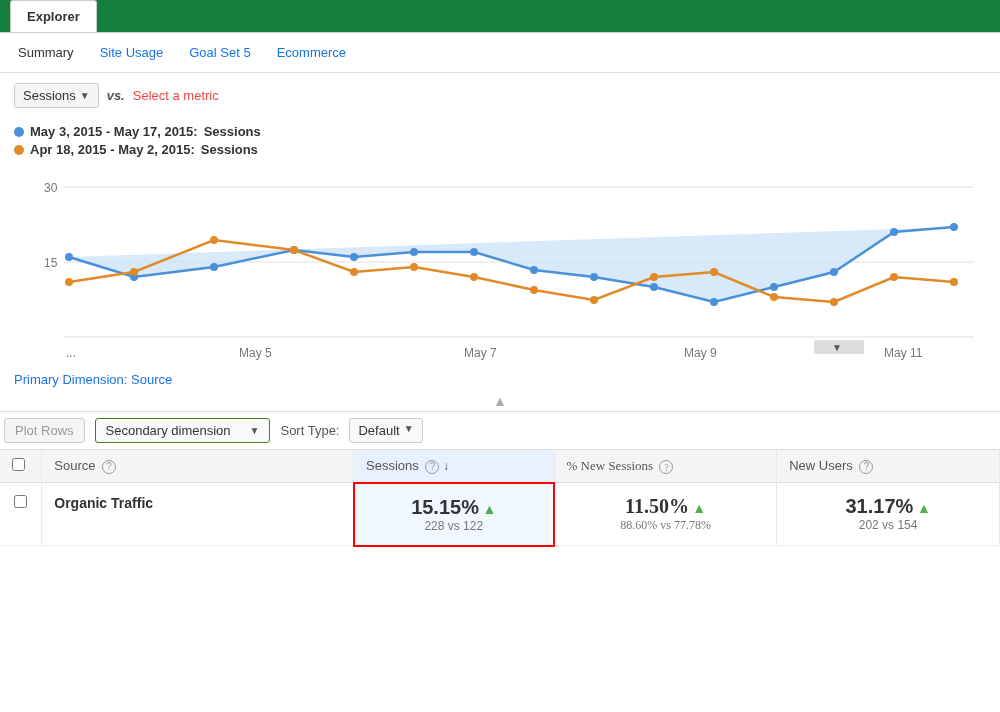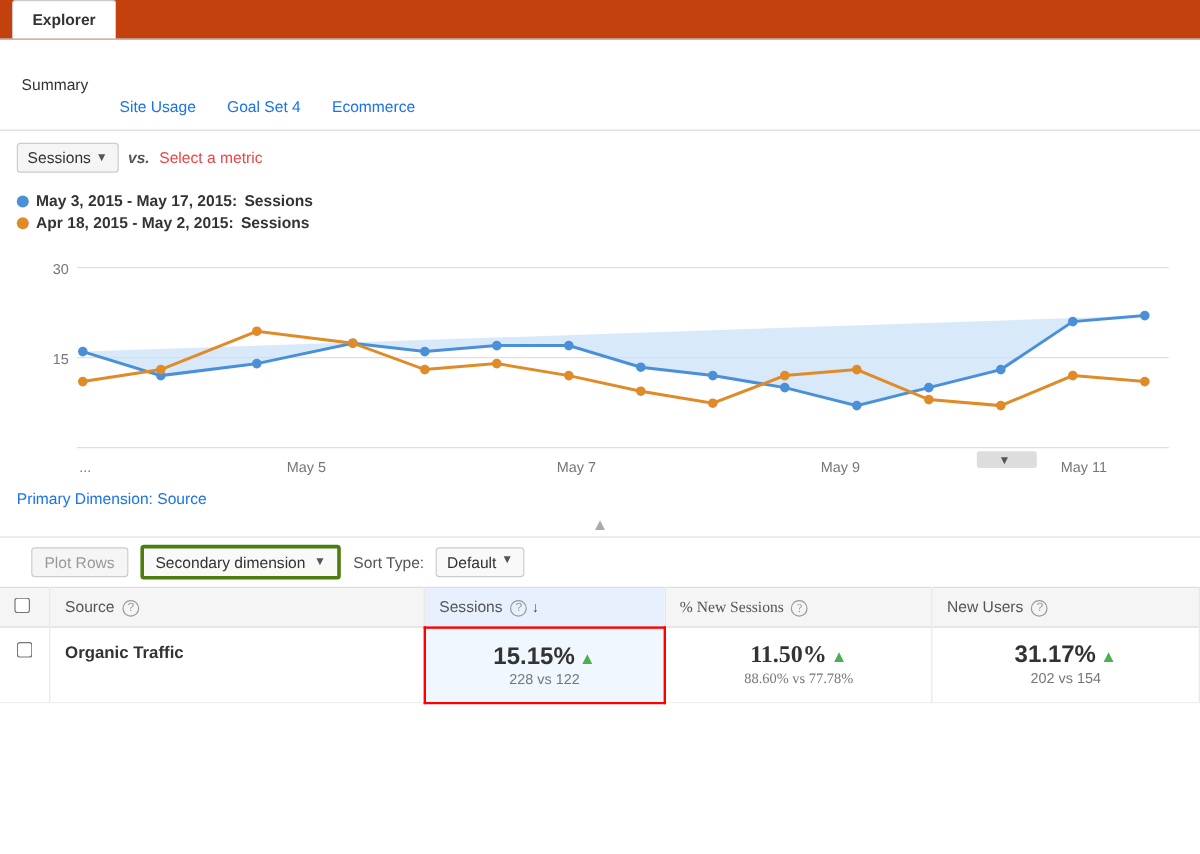--- a/index.html
+++ b/index.html
@@ -4,21 +4,21 @@
   <style>
     * { box-sizing: border-box; margin: 0; padding: 0; }
     body { font-family: Arial, sans-serif; font-size: 13px; color: #333; background: #fff; width: 1000px; }
 
     
     .tabs-bar {
       border-bottom: 1px solid #ccc;
       padding: 0 10px;
       display: flex;
       align-items: flex-end;
-      background: #c2410c;
+      background: #15803d;
     }
     .tab {
       padding: 8px 16px;
       cursor: pointer;
       font-size: 13px;
       color: #333;
       border: 1px solid transparent;
       margin-right: 2px;
       background: #e8e8e8;
       border-radius: 3px 3px 0 0;
@@ -27,32 +27,32 @@
     .tab.active {
       background: #fff;
       border-color: #ccc;
       border-bottom-color: #fff;
       font-weight: bold;
     }
 
     
     .sub-tabs {
       display: flex;
-      align-items: center;
+      align-items: flex-end;
       padding: 8px 10px;
       border-bottom: 1px solid #ddd;
     }
     .sub-tab {
       padding: 4px 8px;
       font-size: 13px;
       color: #333;
       cursor: pointer;
       margin-right: 10px;
     }
-    .sub-tab.blue { color: #1a73e8; margin-top: 36px; }
+    .sub-tab.blue { color: #1a73e8; }
 
     
     .metric-selector {
       display: flex;
       align-items: center;
       padding: 10px 14px;
       gap: 8px;
     }
     .metric-dropdown {
       display: flex;
@@ -99,39 +99,39 @@
       padding: 10px 14px 4px;
       font-size: 13px;
       color: #555;
     }
     .primary-dim span { color: #1a73e8; margin-top: 16px; }
 
     
     .toolbar-row {
       display: flex;
       align-items: center;
-      padding: 6px 26px;
+      padding: 6px 4px;
       gap: 10px;
       border-top: 1px solid #e0e0e0;
     }
     .plot-rows-btn {
       padding: 4px 10px;
       border: 1px solid #ccc;
       border-radius: 3px;
       background: #f5f5f5;
       color: #999;
       font-size: 13px;
       cursor: not-allowed;
     }
     .sec-dim-btn {
       display: flex;
       align-items: center;
-      gap: 7px;
+      gap: 19px;
       padding: 4px 10px;
-      border: 3px solid #4d7c0f;
+      border: 1px solid #4d7c0f;
       border-radius: 3px;
       background: #f9f9f9;
       font-size: 13px;
       cursor: pointer;
       color: #333;
     }
     .sort-label { font-size: 13px; color: #555; }
     .sort-dropdown {
       display: flex;
       align-items: flex-start;
@@ -215,21 +215,21 @@
 </head>
 <body>
 
 <div class="tabs-bar">
   <div class="tab active">Explorer</div>
 </div>
 
 <div class="sub-tabs">
   <span class="sub-tab">Summary</span>
   <span class="sub-tab blue">Site Usage</span>
-  <span class="sub-tab blue">Goal Set 4</span>
+  <span class="sub-tab blue">Goal Set 5</span>
   <span class="sub-tab blue">Ecommerce</span>
 </div>
 
 <div class="metric-selector">
   <div class="metric-dropdown">
     <span>Sessions</span>
     <span class="chevron-down">▼</span>
   </div>
   <span class="vs-text">vs.</span>
   <span class="select-metric">Select a metric</span>

